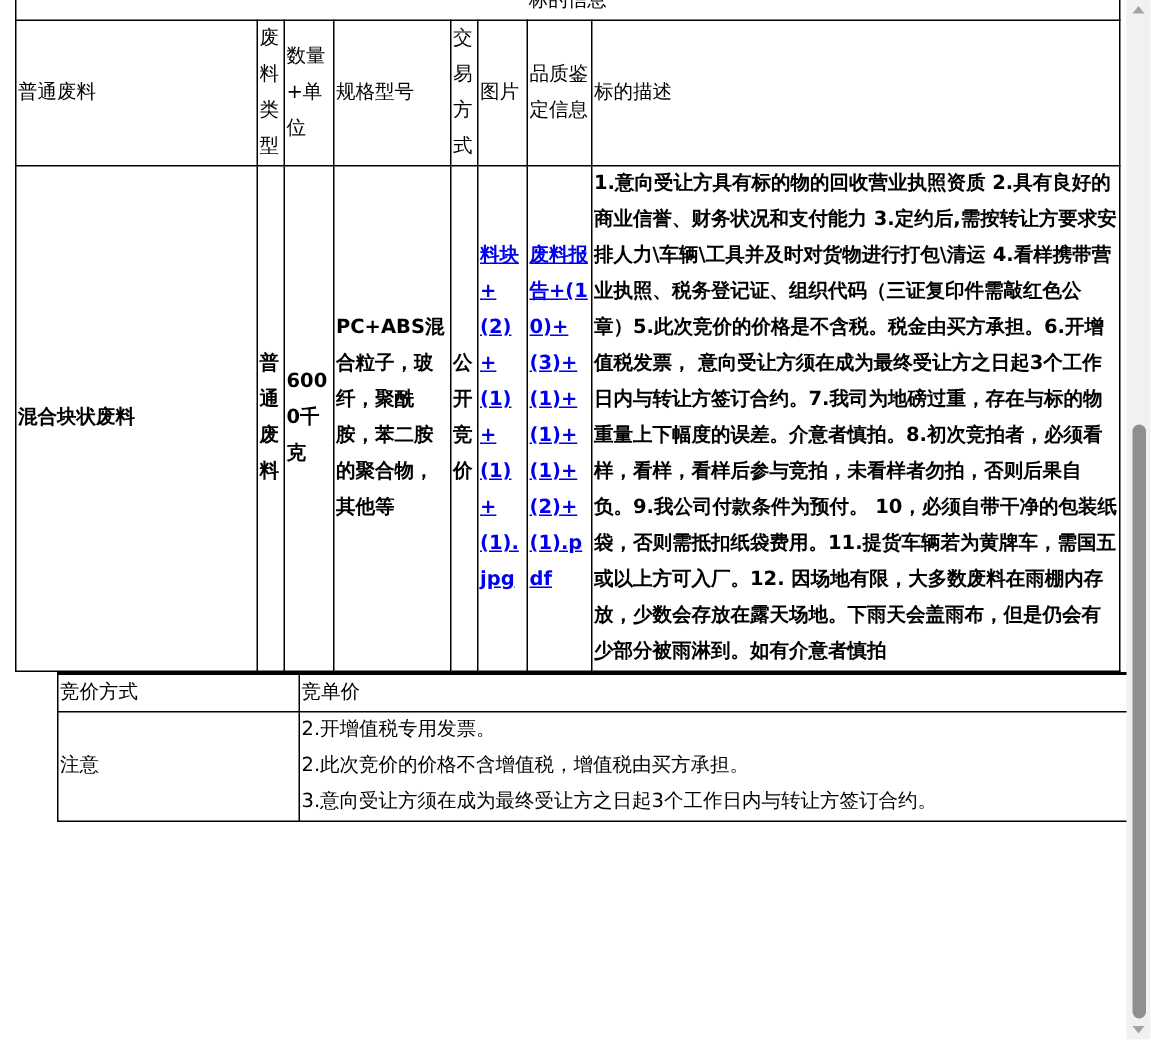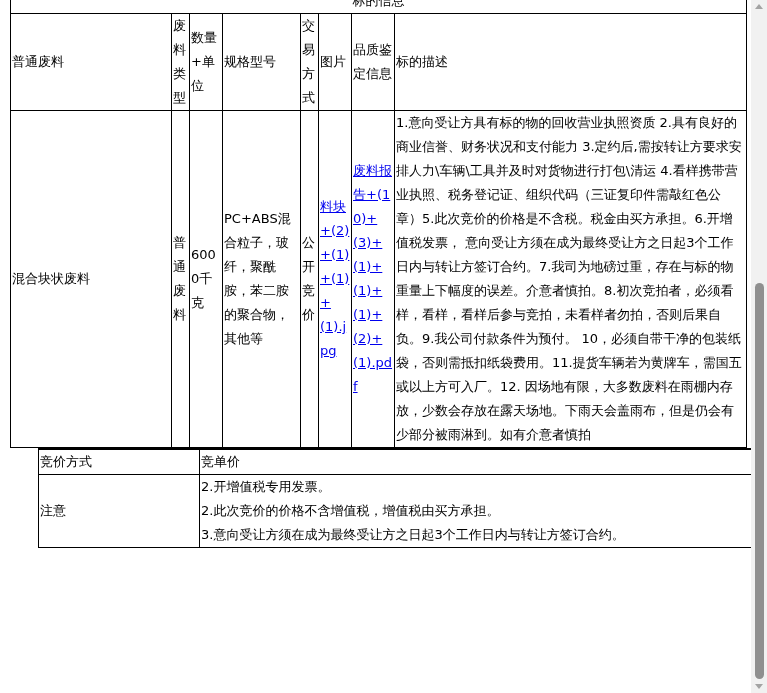--- a/index.html
+++ b/index.html
@@ -10,21 +10,21 @@
       font-size: 13px; color: #000;
     }
     .page { position: absolute; left: 2px; top: 0; width: 750px; height: 693px; overflow: hidden; }
     .wrap { position: absolute; left: 8px; top: -12px; width: 736px; }
 
     table { border-collapse: collapse; width: 736px; table-layout: fixed; }
     td { border: 1px solid #000; padding: 0 1px; vertical-align: middle; line-height: 24px; word-break: break-all; }
 
     .caption-row td { height: 24px; text-align: center; }
     .hdr td { height: 95px; line-height: 24px; }
-    .data-row td { line-height: 24px; }
+    .data-row td { line-height: 24px; font-weight: bold; }
     .lnk { color: #0000ee; text-decoration: underline; cursor: pointer; }
 
     table.t2 { border-top: 2px solid #000; margin-left: 28px; }
     table.t2 td { line-height: 24px; height: 24px; padding: 0 1px; }
     .bold { font-weight: bold; }
 
     .scrollbar { position: absolute; left: 751px; top: 0; width: 16px; height: 693px; background: #f1f1f1; }
     .sb-arrow-up { position: absolute; left: 4px; top: 4px; width: 0; height: 0;
       border-left: 4px solid transparent; border-right: 4px solid transparent; border-bottom: 5px solid #a3a3a3; }
     .sb-arrow-down { position: absolute; left: 4px; bottom: 4px; width: 0; height: 0;

